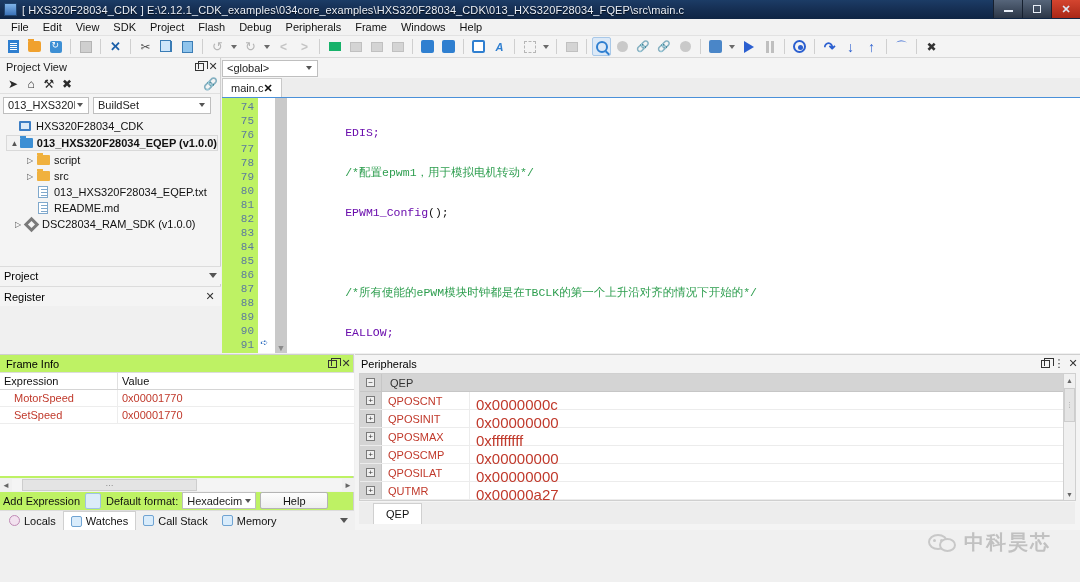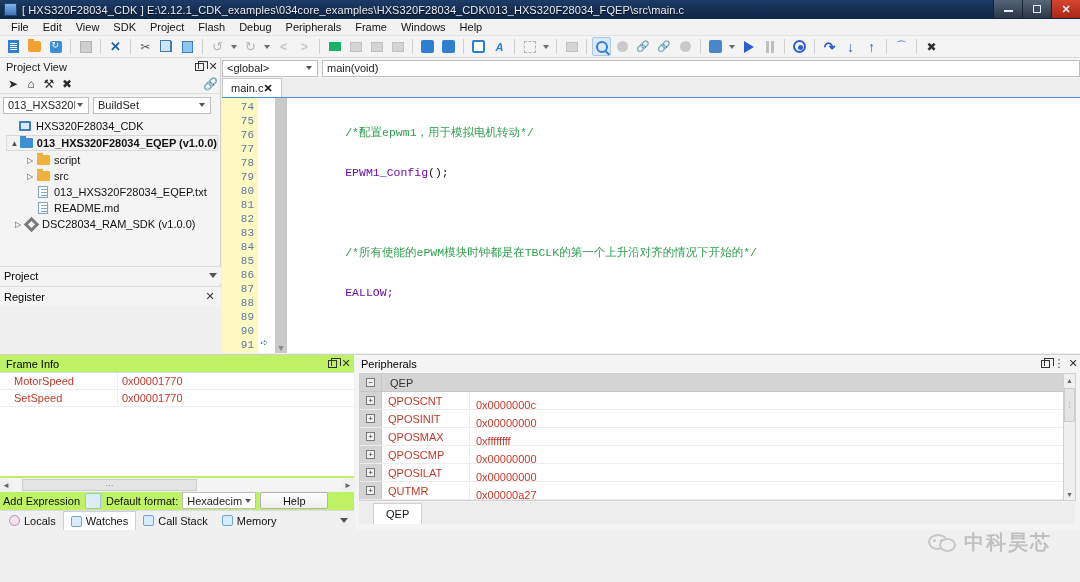--- a/index.html
+++ b/index.html
@@ -206,21 +206,21 @@
   .etab .x { font-weight: bold; font-size: 11px; color: #111; }
 
   .code-area {
     position: absolute; left: 222px; top: 97px; width: 858px; height: 256px;
     background: #fff; border-top: 1px solid #4a90d9;
     font-family: "Liberation Mono", monospace;
     overflow: hidden;
   }
   .gutter {
     position: absolute; left: 0; top: 0; width: 36px; height: 100%;
-    background: #fef9c3; color: #5c7a9e; text-align: right;
+    background: #bef264; color: #5c7a9e; text-align: right;
     font-size: 11px; padding-top: 2px;
   }
   .gutter div { height: 14px; line-height: 14px; padding-right: 4px; }
   .arrowcol {
     position: absolute; left: 36px; top: 0; width: 17px; height: 100%;
     background: #fff;
   }
   .foldcol {
     position: absolute; left: 53px; top: 0; width: 12px; height: 100%;
     background: #c9c9c9;
@@ -303,21 +303,21 @@
   }
   .per-row { display: flex; height: 18px; border-bottom: 1px solid #ececec; }
   .per-row.group { background: #d4d4d4; border-bottom: 1px solid #c6c6c6; }
   .per-exp { width: 22px; display:flex;align-items:center;justify-content:center;
              background: #d4d4d4; border-right: 1px solid #c6c6c6; }
   .per-exp .bx { width: 9px;height:9px;border:1px solid #7a7a7a;background:#efefef;
                  font-size:8px;line-height:7px;text-align:center;color:#333;}
   .per-name { width: 88px; font-size: 11px; color: #c0392b; display:flex;align-items:center;
               padding-left: 6px; border-right: 1px solid #ececec; }
   .per-name.grp { color: #333; background: #d4d4d4; border-right-color:#c6c6c6;}
-  .per-val { flex: 1 1 auto; font-size: 11px; color: #c0392b; display:flex;align-items:center; padding-left: 6px; margin-top: 8px;}
+  .per-val { flex: 1 1 auto; font-size: 15px; color: #c0392b; display:flex;align-items:center; padding-left: 6px; margin-top: 8px;}
   .per-vscroll {
     position: absolute; right: 4px; top: 18px; width: 13px; height: 128px;
     background: #f0f0f0; border: 1px solid #d0d0d0;
   }
   .vs-arrow { height: 12px; display:flex;align-items:center;justify-content:center; font-size:7px;color:#666;}
   .vs-thumb { position:absolute; left:0; top: 14px; width: 11px; height: 34px;
               background: #e4e4e4; border: 1px solid #cdcdcd; display:flex;align-items:center;justify-content:center;
               font-size:7px;color:#999;}
   .per-tabs {
     position: absolute; left: 4px; bottom: 6px; width: 716px; height: 22px;
@@ -522,23 +522,20 @@
         <span class="g-bug">✖</span>
       </div>
   </div>
 
   <div class="editorcombos">
     <div class="combo" style="width:96px">
       <span class="cv">&lt;global&gt;</span>
       <span class="carr">
           <i></i>
         </span>
-    </div>
-    <div class="funcbar">
-      <span>main(void)</span>
     </div>
   </div>
 
   <div class="panel-pv">
     <div class="panel-head">
       <span class="ph-title">Project View</span>
       <span class="ph-btn">
           <i class="ph-restore"></i>
         </span>
       <span class="ph-btn">✕</span>
@@ -659,20 +656,21 @@
     </div>
     <div class="arrowcol">
       <div class="exec-arrow" style="top:240px;left:2px;">➪</div>
     </div>
     <div class="foldcol">
       <div class="fold-thumb" style="left:0;top:0;width:12px;height:256px;background:#c9c9c9;"></div>
       <div style="position:absolute;left:1px;top:246px;width:10px;height:10px;color:#8a8a8a;font-size:9px;line-height:10px;text-align:center;">▼</div>
     </div>
 
     <div class="codetext">
+      <div class="ln"><span class="pl">        </span><span class="id">EDIS;</span></div>
       <div class="ln"><span class="pl">        </span><span class="cm">/*配置epwm1，用于模拟电机转动*/</span></div>
       <div class="ln"><span class="pl">        </span><span class="id">EPWM1_Config</span><span class="pl">();</span></div>
       <div class="ln">&nbsp;</div>
       <div class="ln"><span class="pl">        </span><span class="cm">/*所有使能的ePWM模块时钟都是在TBCLK的第一个上升沿对齐的情况下开始的*/</span></div>
       <div class="ln"><span class="pl">        </span><span class="id">EALLOW;</span></div>
       
       
       
       
       
@@ -690,20 +688,24 @@
 
   <div class="panel-fi">
     <div class="fi-head">
       <span class="t">Frame Info</span>
       <span class="ph-btn">
           <i class="ph-restore"></i>
         </span>
       <span class="ph-btn">✕</span>
     </div>
     <div class="fi-table">
+      <div class="fi-thead">
+        <div class="fi-th c1">Expression</div>
+        <div class="fi-th c2">Value</div>
+      </div>
       <div class="fi-row">
         <div class="fi-td c1">MotorSpeed</div>
         <div class="fi-td c2">0x00001770</div>
       </div>
       <div class="fi-row">
         <div class="fi-td c1">SetSpeed</div>
         <div class="fi-td c2">0x00001770</div>
       </div>
     </div>
     <div class="fi-hscroll">

